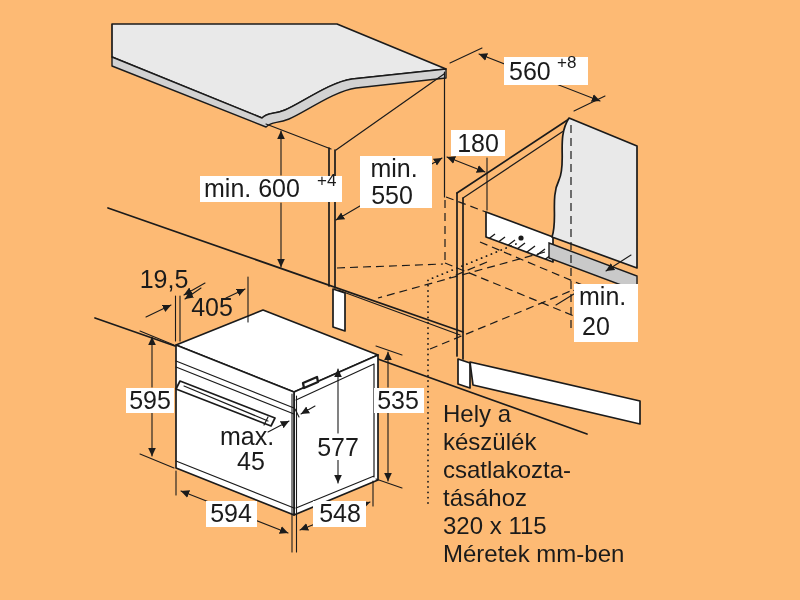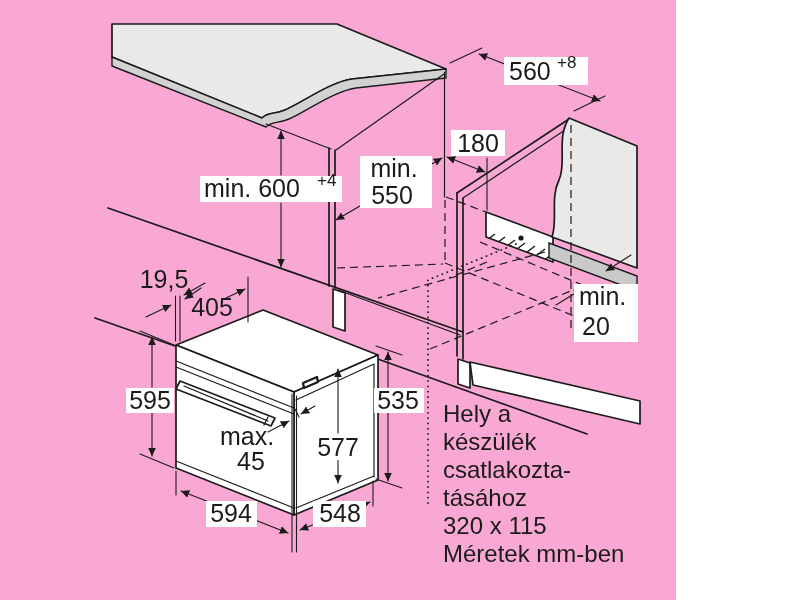--- a/index.html
+++ b/index.html
@@ -1,16 +1,16 @@
 <!DOCTYPE html>
 <html><head>
 <meta charset="utf-8">
 <style>
   html,body{margin:0;padding:0;background:#fff;}
-  #stage{position:relative;width:676px;height:600px;background:#f9a8d4;overflow:hidden;
+  #stage{position:relative;width:800px;height:600px;background:#fdba74;overflow:hidden;
          font-family:"Liberation Sans","DejaVu Sans",sans-serif;}
   svg{display:block}
   
   .o   {fill:none;stroke:#1b1b1b;stroke-width:1.7;stroke-linejoin:round;stroke-linecap:round;}
   .ow  {fill:#ffffff;stroke:#1b1b1b;stroke-width:1.7;stroke-linejoin:round;}
   .ln  {fill:none;stroke:#1b1b1b;stroke-width:1.2;stroke-linejoin:round;stroke-linecap:round;}
   .dim {fill:none;stroke:#1b1b1b;stroke-width:1.1;stroke-linecap:round;}
   .dsh {fill:none;stroke:#1b1b1b;stroke-width:1.2;stroke-dasharray:8 5;}
   .dot {fill:none;stroke:#1b1b1b;stroke-width:1.8;stroke-dasharray:0.1 5.2;stroke-linecap:round;}
   .hat {fill:none;stroke:#1b1b1b;stroke-width:1.4;}

